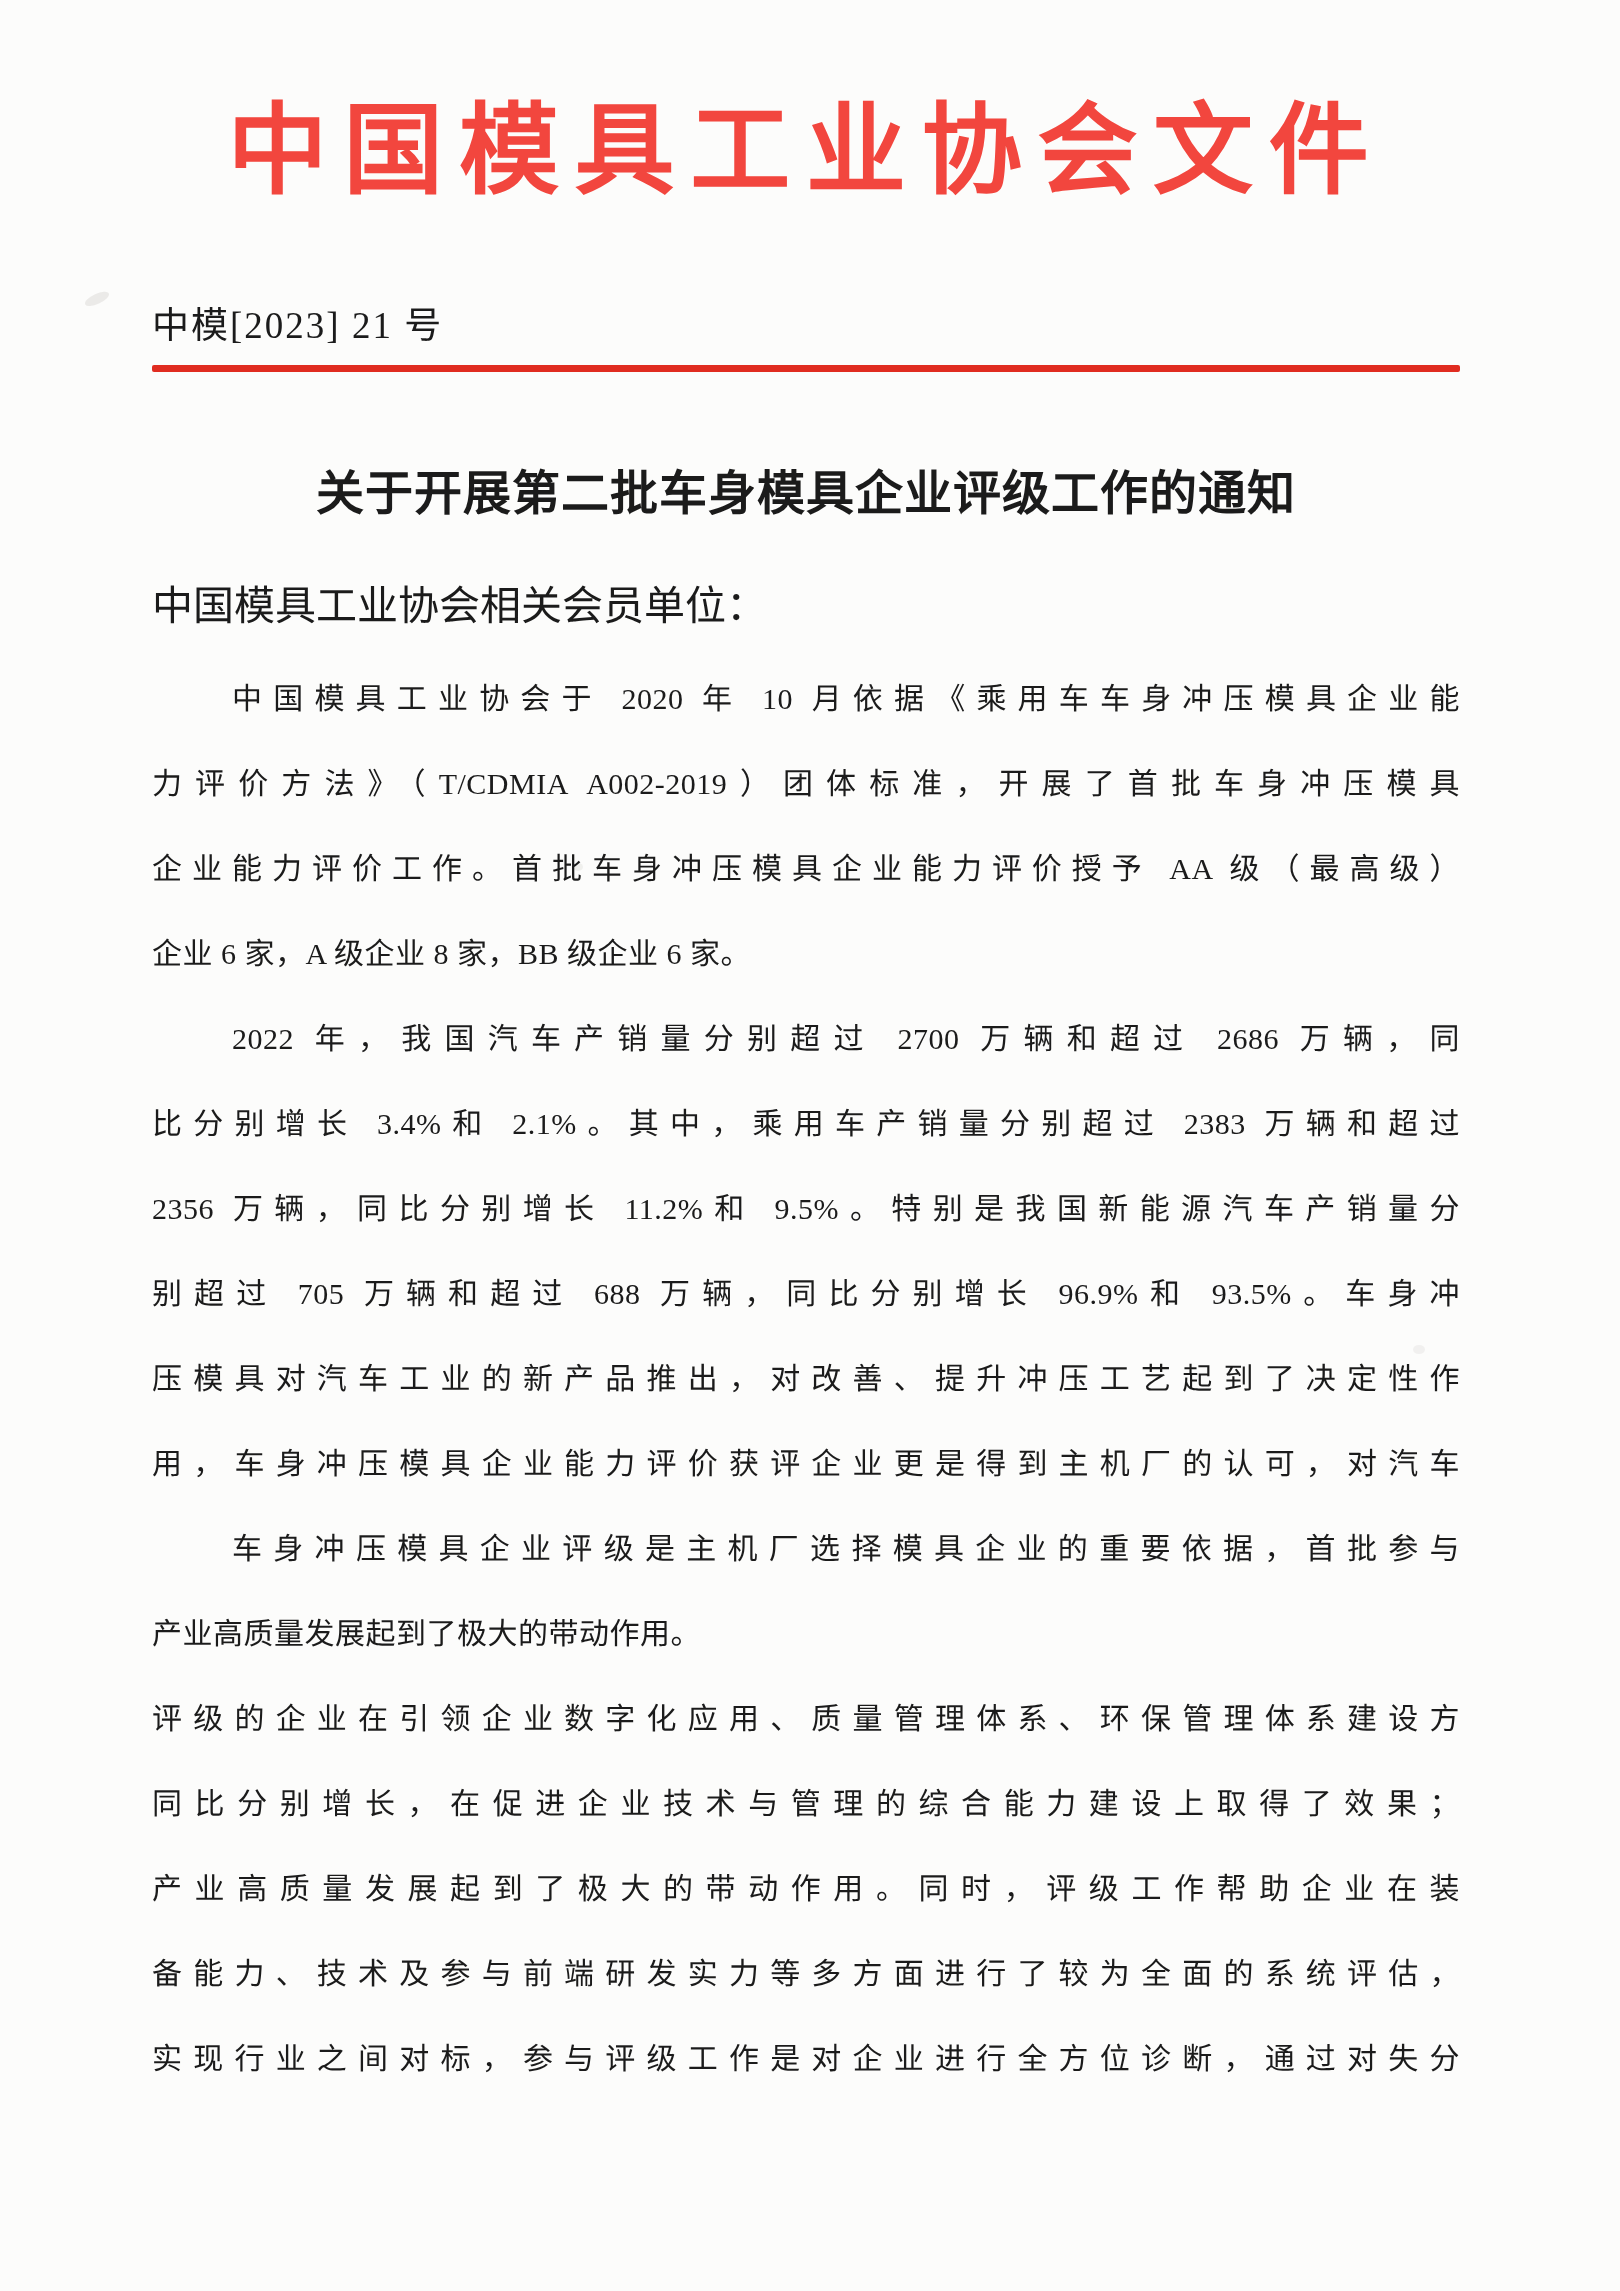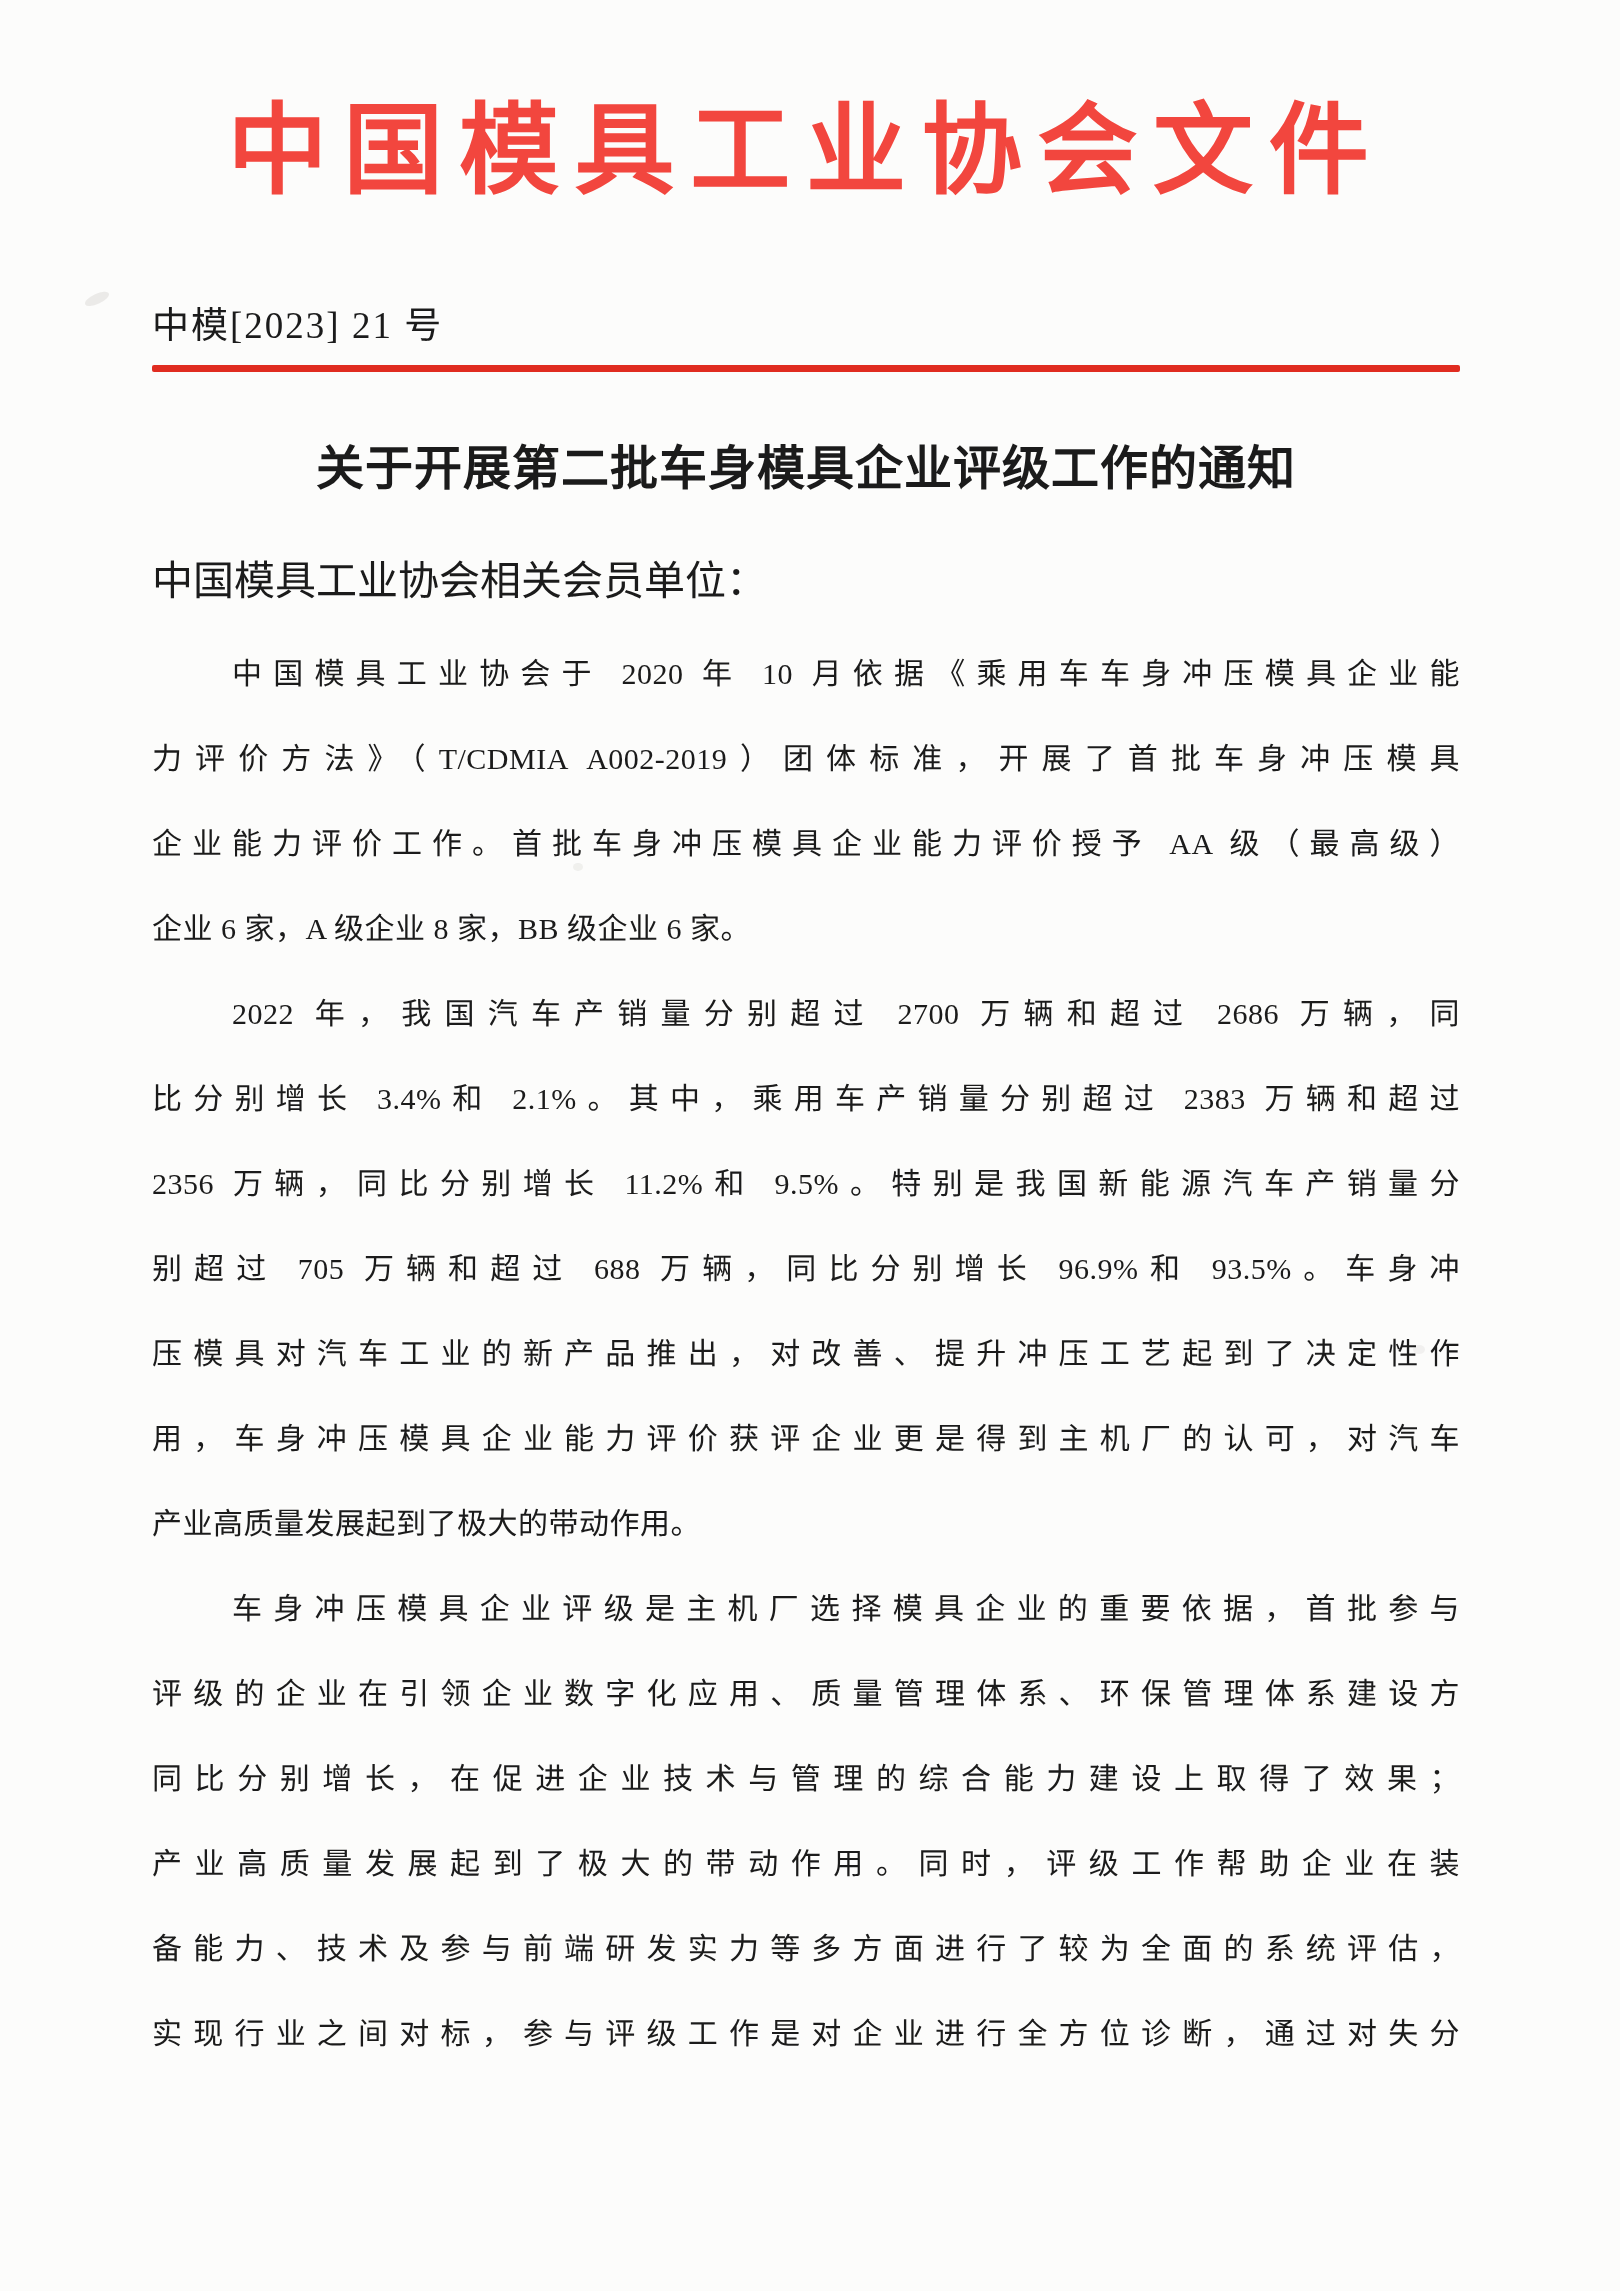--- a/index.html
+++ b/index.html
@@ -37,21 +37,21 @@
     letter-spacing:2px;
   }
   .red-rule{
     margin-top:16.7px;
     height:6.9px;
     width:100%;
     background:var(--rule-red);
     border-radius:2px;
   }
   .notice-title{
-    margin-top:65px;
+    margin-top:90px;
     font-size:48px;
     line-height:63px;
     font-weight:bold;
     text-align:center;
     letter-spacing:1px;
     white-space:nowrap;
   }
   .salutation{
     margin-top:39px;
     font-size:41px;
@@ -99,22 +99,22 @@
         <div class="bodyline first">中国模具工业协会于 2020 年 10 月依据《乘用车车身冲压模具企业能</div>
         <div class="bodyline">力评价方法》（T/CDMIA A002-2019）团体标准，开展了首批车身冲压模具</div>
         <div class="bodyline">企业能力评价工作。首批车身冲压模具企业能力评价授予 AA 级（最高级）</div>
         <div class="bodyline end">企业 6 家，A 级企业 8 家，BB 级企业 6 家。</div>
         <div class="bodyline first">2022 年，我国汽车产销量分别超过 2700 万辆和超过 2686 万辆，同</div>
         <div class="bodyline">比分别增长 3.4%和 2.1%。其中，乘用车产销量分别超过 2383 万辆和超过</div>
         <div class="bodyline">2356 万辆，同比分别增长 11.2%和 9.5%。特别是我国新能源汽车产销量分</div>
         <div class="bodyline">别超过 705 万辆和超过 688 万辆，同比分别增长 96.9%和 93.5%。车身冲</div>
         <div class="bodyline">压模具对汽车工业的新产品推出，对改善、提升冲压工艺起到了决定性作</div>
         <div class="bodyline">用，车身冲压模具企业能力评价获评企业更是得到主机厂的认可，对汽车</div>
+        <div class="bodyline first">车身冲压模具企业评级是主机厂选择模具企业的重要依据，首批参与</div>
         <div class="bodyline end">产业高质量发展起到了极大的带动作用。</div>
-        <div class="bodyline first">车身冲压模具企业评级是主机厂选择模具企业的重要依据，首批参与</div>
         <div class="bodyline">评级的企业在引领企业数字化应用、质量管理体系、环保管理体系建设方</div>
         <div class="bodyline">同比分别增长，在促进企业技术与管理的综合能力建设上取得了效果；</div>
         <div class="bodyline">产业高质量发展起到了极大的带动作用。同时，评级工作帮助企业在装</div>
         <div class="bodyline">备能力、技术及参与前端研发实力等多方面进行了较为全面的系统评估，</div>
         <div class="bodyline">实现行业之间对标，参与评级工作是对企业进行全方位诊断，通过对失分</div>
       </div>
   </div>
 </div>
 
 

